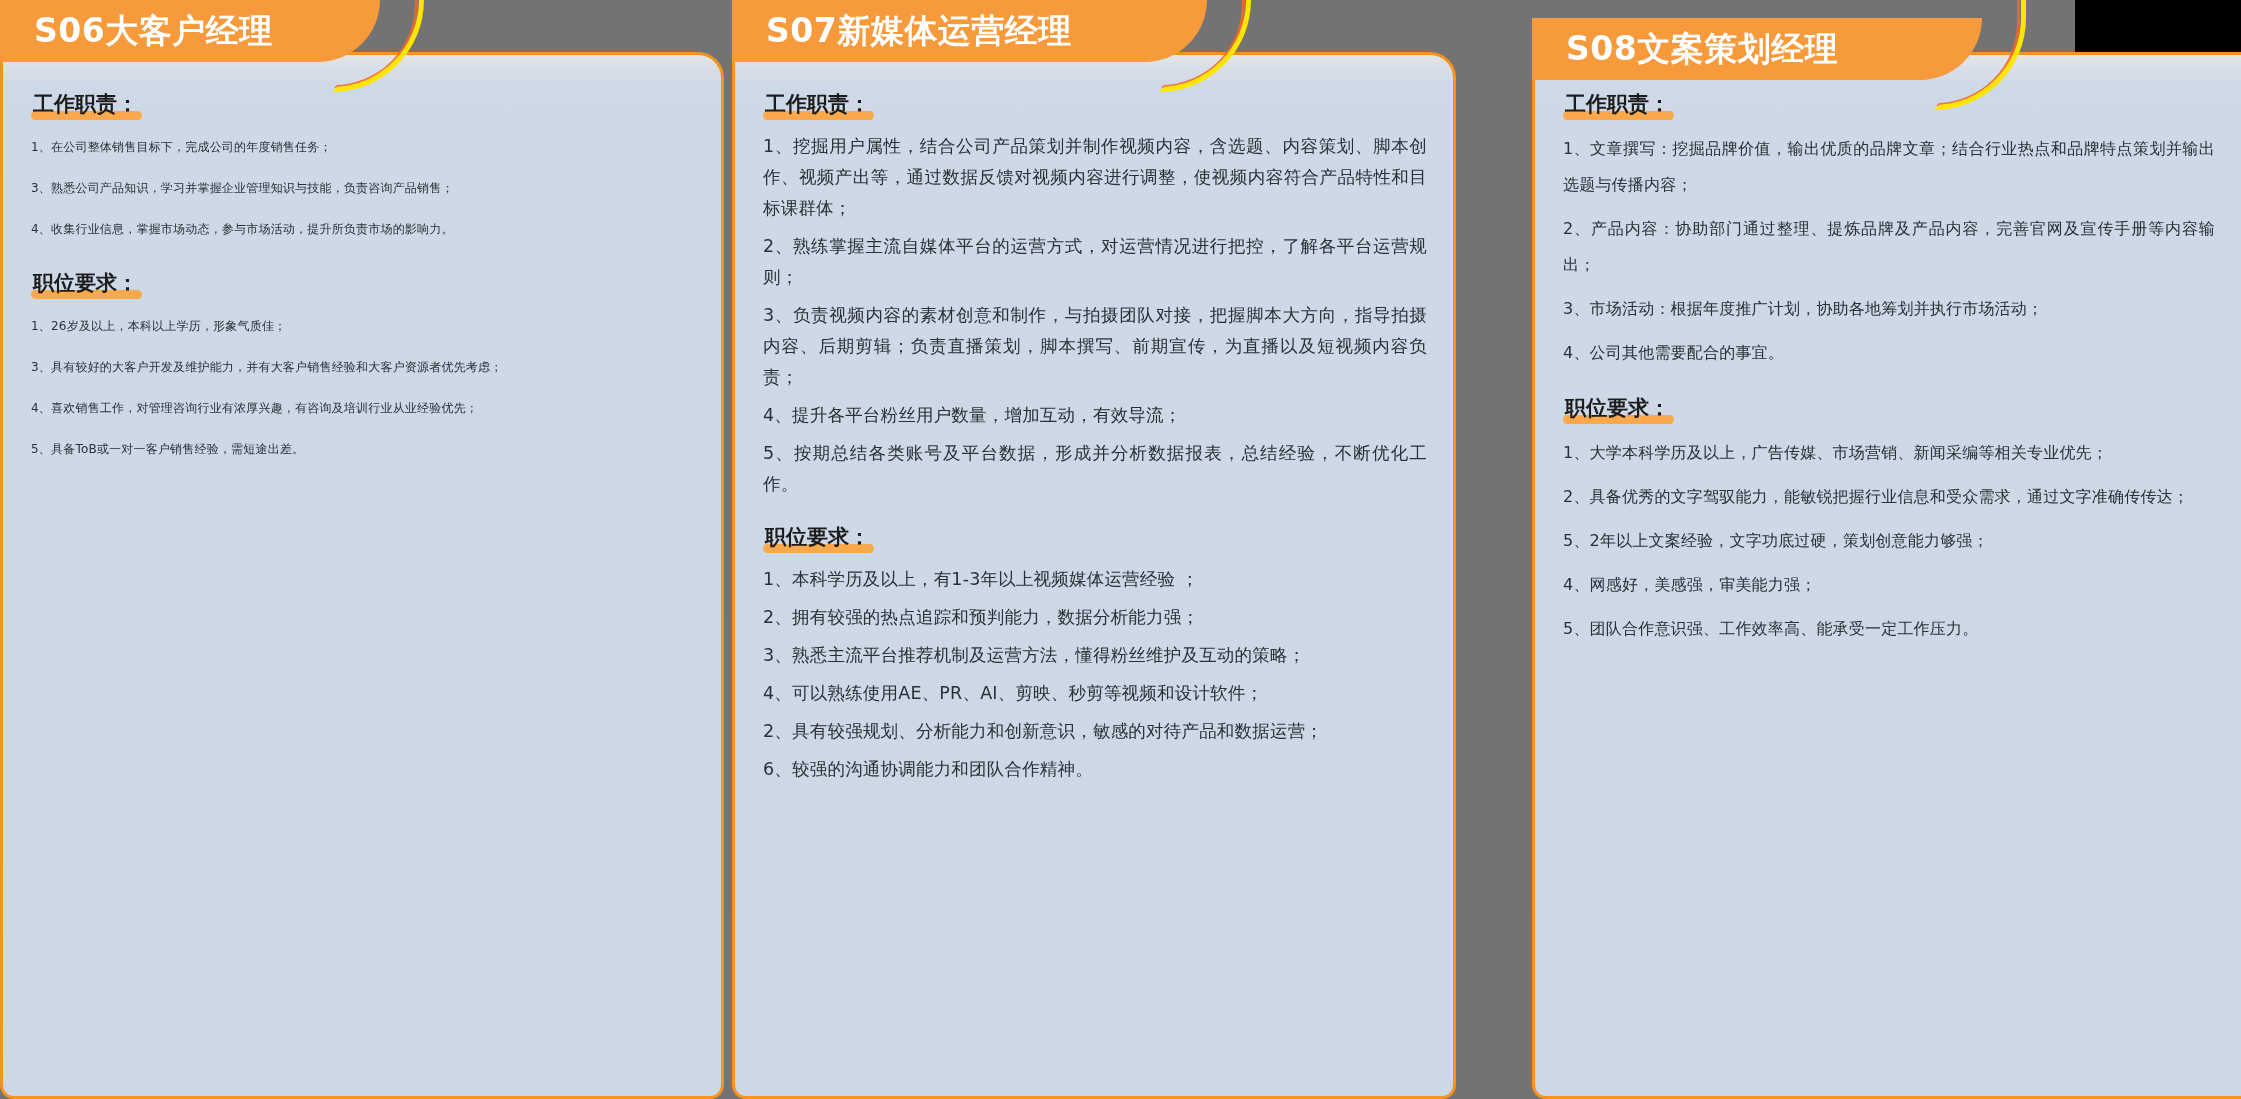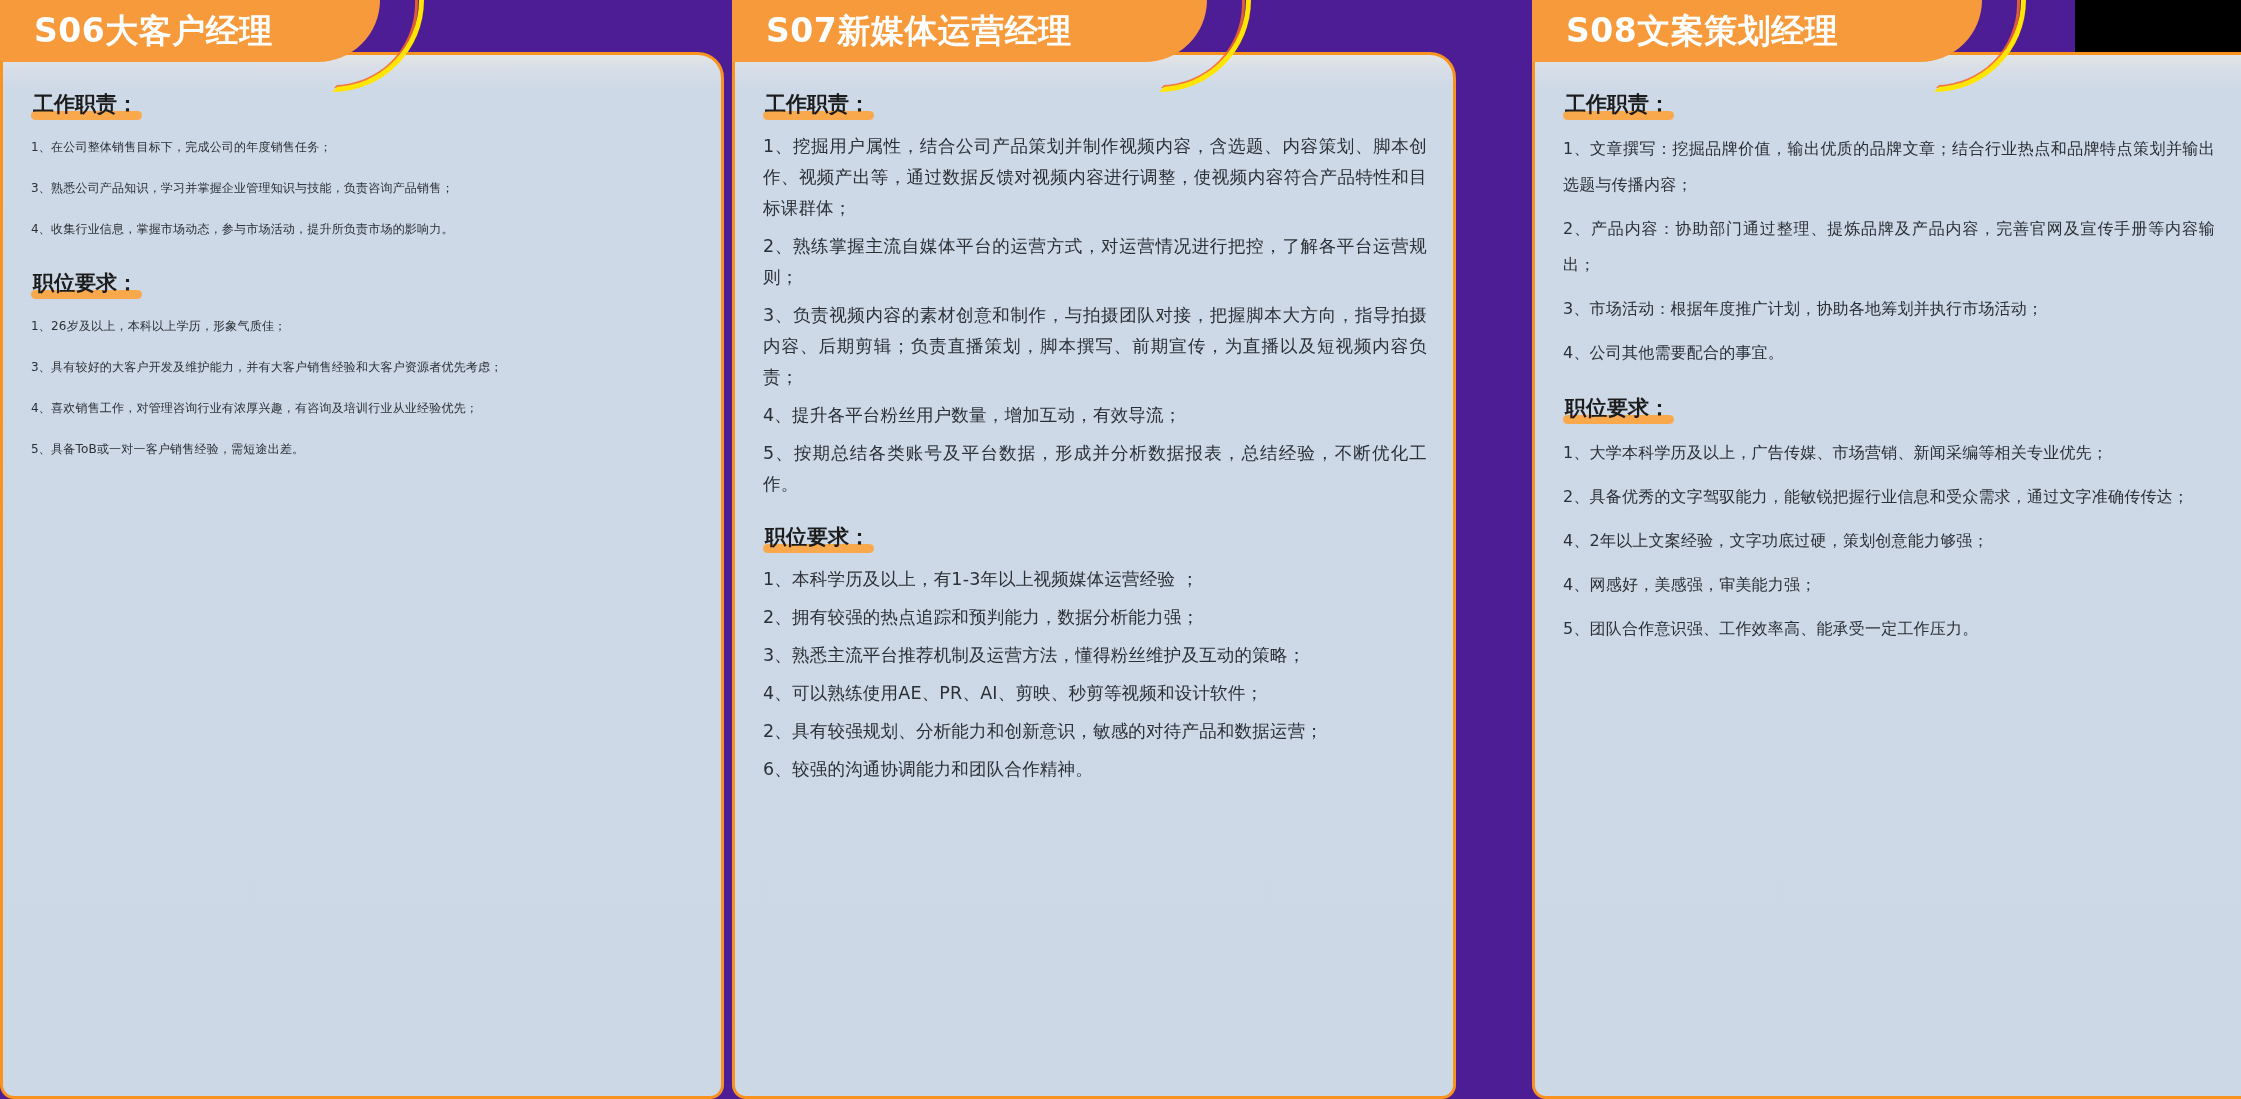--- a/index.html
+++ b/index.html
@@ -5,21 +5,21 @@
   * { margin:0; padding:0; box-sizing:border-box; }
   html,body {
     width:2241px; height:1099px;
     background:#000000;
     font-family:"DejaVu Sans","Liberation Sans",sans-serif;
     overflow:hidden;
   }
   #stage {
     position:relative;
     width:2075px; height:1099px;
-    background:#4c1d95;
+    background:#737373;
   }
 
   
   .card {
     position:absolute;
     top:0;
     height:1099px;
   }
   .card.c1 { left:0px;    width:724px; }
   .card.c2 { left:732px;  width:724px; }
@@ -27,21 +27,21 @@
 
   
   .hdr {
     position:absolute;
     top:0; left:0;
     height:62px;
     z-index:5;
   }
   .card.c1 .hdr { width:380px; }
   .card.c2 .hdr { width:475px; }
-  .card.c3 .hdr { width:450px; }
+  .card.c3 .hdr { width:450px;margin-top:18px; }
 
   
   .hdr-shape {
     position:absolute;
     inset:0;
     background:#F79A3C;
     border-top-right-radius:0;
     border-bottom-right-radius:62px 62px;
   }
   
@@ -262,21 +262,21 @@
         </div>
 
         <div class="sec">
           <div class="sec-head">
             <span class="hl"></span>
             <span class="txt">职位要求：</span>
           </div>
           <ul class="items">
             <li>1、大学本科学历及以上，广告传媒、市场营销、新闻采编等相关专业优先；</li>
             <li>2、具备优秀的文字驾驭能力，能敏锐把握行业信息和受众需求，通过文字准确传传达；</li>
-            <li>4、2年以上文案经验，文字功底过硬，策划创意能力够强；</li>
+            <li>5、2年以上文案经验，文字功底过硬，策划创意能力够强；</li>
             <li>4、网感好，美感强，审美能力强；</li>
             <li>5、团队合作意识强、工作效率高、能承受一定工作压力。</li>
           </ul>
         </div>
 
       </div>
     </div>
   </div>
 
 </div>

